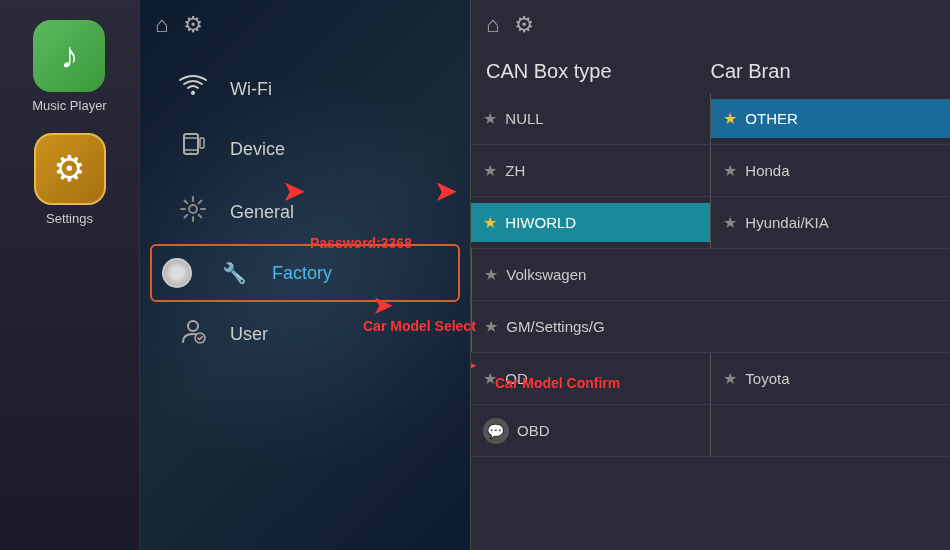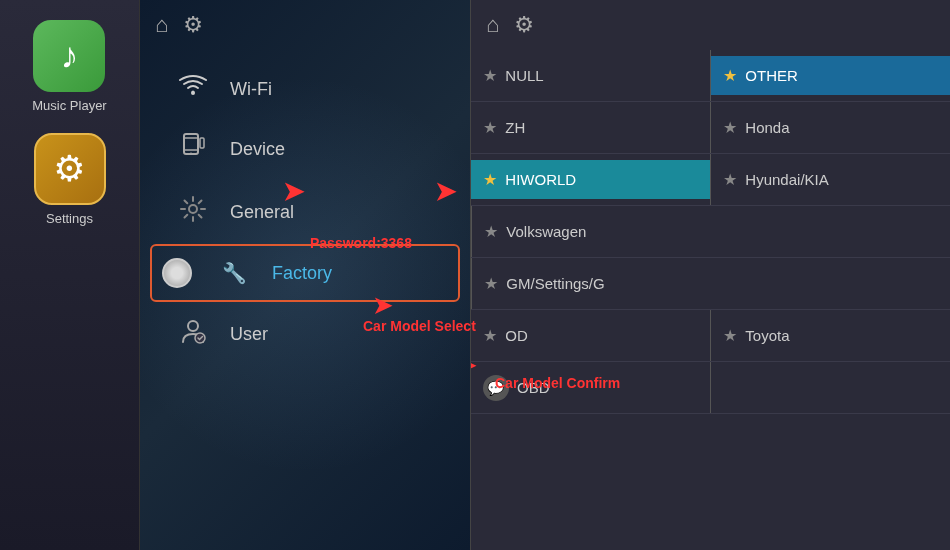--- a/index.html
+++ b/index.html
@@ -356,20 +356,24 @@
 </div>
 
 <div class="panel-divider"></div>
 
 <div class="can-panel" style="position:relative;">
   <div class="can-topbar">
     <span style="font-size:22px; color:#aaa; cursor:pointer;">⌂</span>
     <span style="font-size:22px; color:#aaa; cursor:pointer;">⚙</span>
   </div>
 
+  <div class="can-headers">
+    <div class="can-col-header left">CAN Box type</div>
+    <div class="can-col-header right">Car Bran</div>
+  </div>
 
   <div class="can-list">
 
     <div class="can-row">
       <div class="can-cell">
         <span class="star-icon">★</span>
         <span class="cell-text">NULL</span>
       </div>
       <div class="col-divider"></div>
       <div class="can-cell highlighted-brand">

